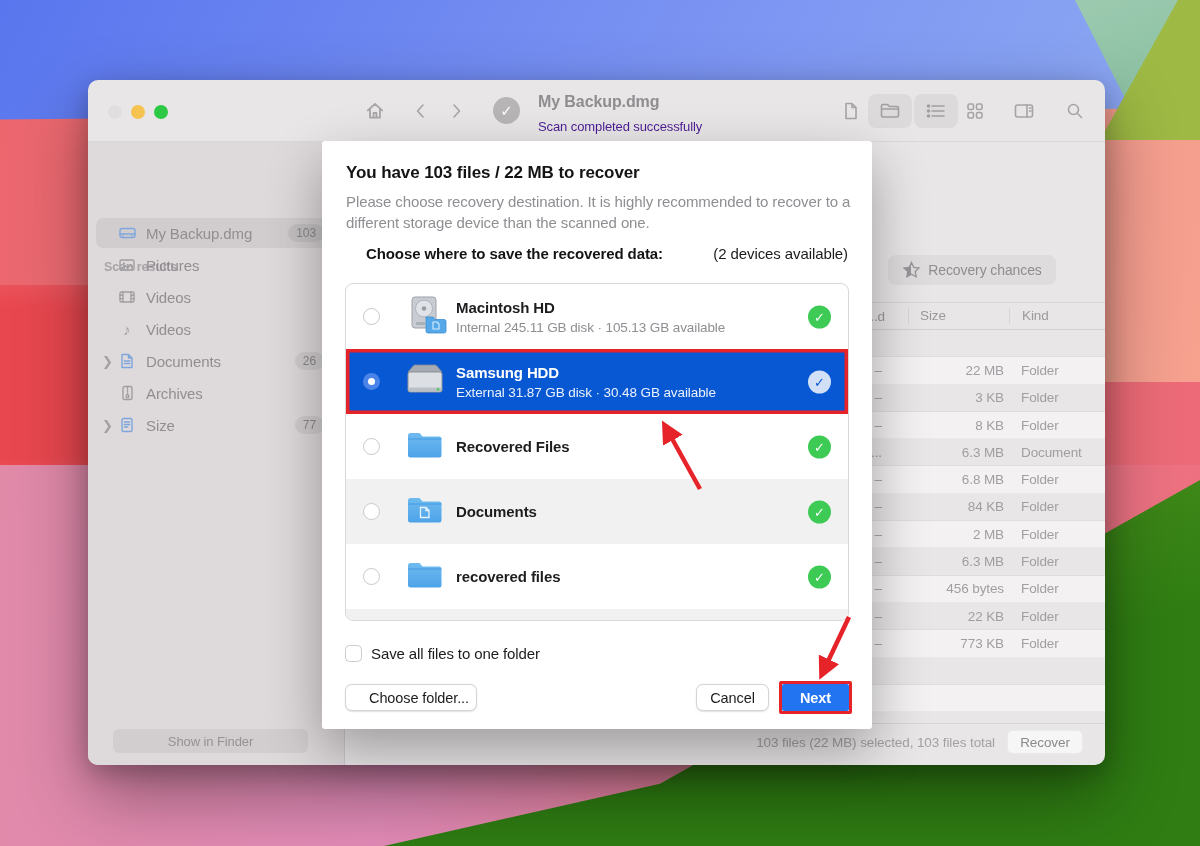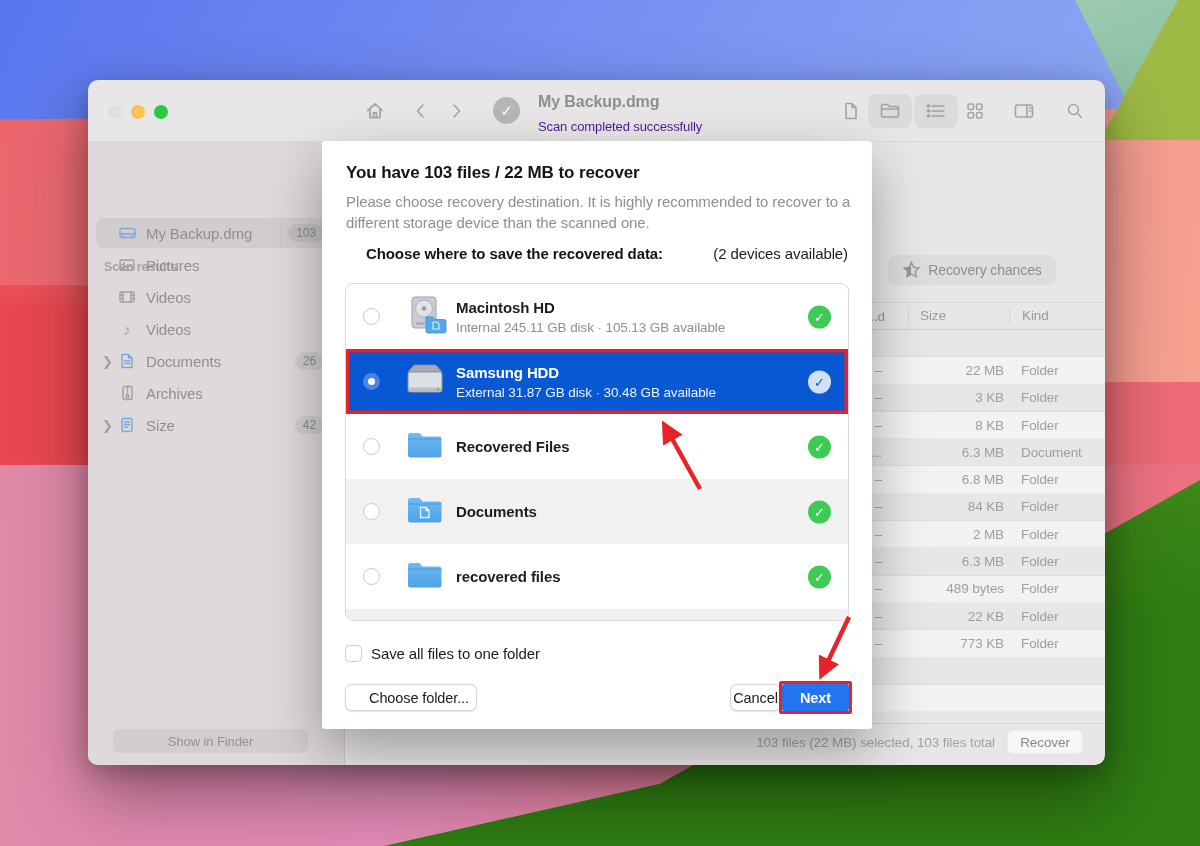--- a/index.html
+++ b/index.html
@@ -115,21 +115,21 @@
   .okchip { position:absolute; right:17px; top:50%; transform:translateY(-50%); width:23px; height:23px; border-radius:50%;
     background:#3ecb55; color:#fff; font-size:13px; font-weight:700; display:flex; align-items:center; justify-content:center; }
   .okchip.onblue { background:rgba(255,255,255,.82); color:#0857d3; }
   .d-checkrow { position:absolute; left:23px; top:504px; display:flex; align-items:center; gap:9px; }
   .checkbox { width:17px; height:17px; border-radius:4.5px; border:1.5px solid #cbcbcb; background:#fff; }
   .checklabel { font-size:15px; color:#1c1c1e; }
   .dbtn { position:absolute; top:543px; height:27px; border-radius:7px; background:#fff; border:1px solid #d5d5d5;
     box-shadow:0 0.5px 1.5px rgba(0,0,0,.12); font-size:14.5px; color:#1c1c1e;
     display:flex; align-items:center; justify-content:center; }
   .btn-choose { left:23px; width:132px;padding-left:16px; }
-  .btn-cancel { right:91px; width:51px; }
+  .btn-cancel { right:103px; width:73px; }
   .next-wrap { position:absolute; right:20px; top:540px; border:3px solid #e7232a; border-radius:2px; }
   .btn-next { width:67px; height:27px; background:#2274f0; color:#fff; font-size:14.5px; font-weight:600;
     display:flex; align-items:center; justify-content:center; border-radius:2px; }
 
   
   .arrows { position:absolute; inset:0; z-index:30; pointer-events:none; }
 
   .star-svg path { stroke:#98959a; stroke-width:1.3; }
 </style>
 </head>
@@ -281,21 +281,21 @@
 
     <div class="side-row" style="top:268px">
       <span class="chev">❯</span>
       <span class="sicon">
         <svg width="14" height="16" viewBox="0 0 14 16" class="bicon">
             <rect x="2" y="1.5" width="10" height="13" rx="1.5"></rect>
             <path d="M4.3 5 h5.4 M4.3 7.5 h5.4 M4.3 10 h3.5"></path>
           </svg>
       </span>
       <span>Size</span>
-      <span class="badge">42</span>
+      <span class="badge">77</span>
     </div>
   </div>
 
   <div class="rc-pill">
     <svg class="star-svg" width="19" height="18" viewBox="0 0 19 18">
       <defs>
           <linearGradient id="halfstar">
             <stop offset="50%" stop-color="#98959a"></stop>
             <stop offset="50%" stop-color="rgba(0,0,0,0)"></stop>
           </linearGradient>
@@ -352,21 +352,21 @@
         <span class="c2">2 MB</span>
         <span class="c3">Folder</span>
       </div>
     <div class="trow">
         <span class="c1">–</span>
         <span class="c2">6.3 MB</span>
         <span class="c3">Folder</span>
       </div>
     <div class="trow">
         <span class="c1">–</span>
-        <span class="c2">489 bytes</span>
+        <span class="c2">456 bytes</span>
         <span class="c3">Folder</span>
       </div>
     <div class="trow">
         <span class="c1">–</span>
         <span class="c2">22 KB</span>
         <span class="c3">Folder</span>
       </div>
     <div class="trow">
         <span class="c1">–</span>
         <span class="c2">773 KB</span>

